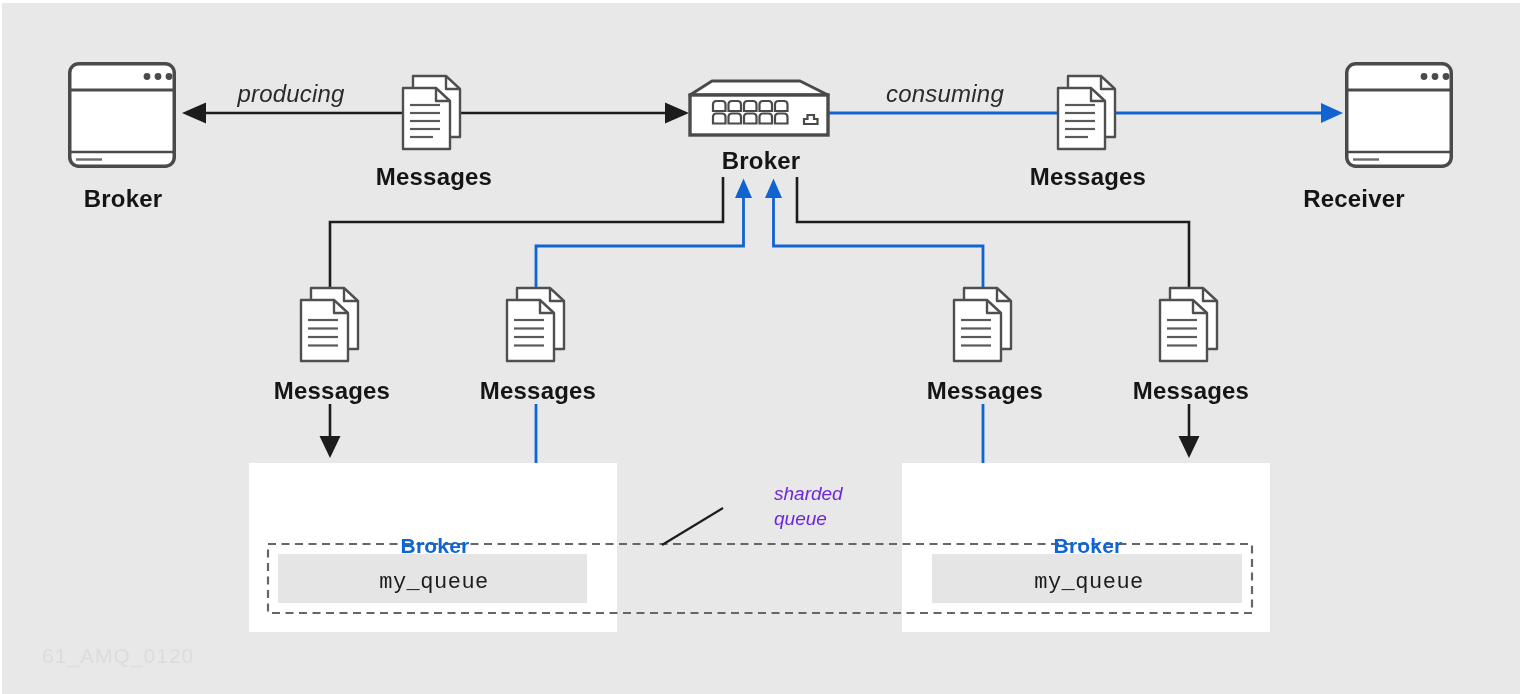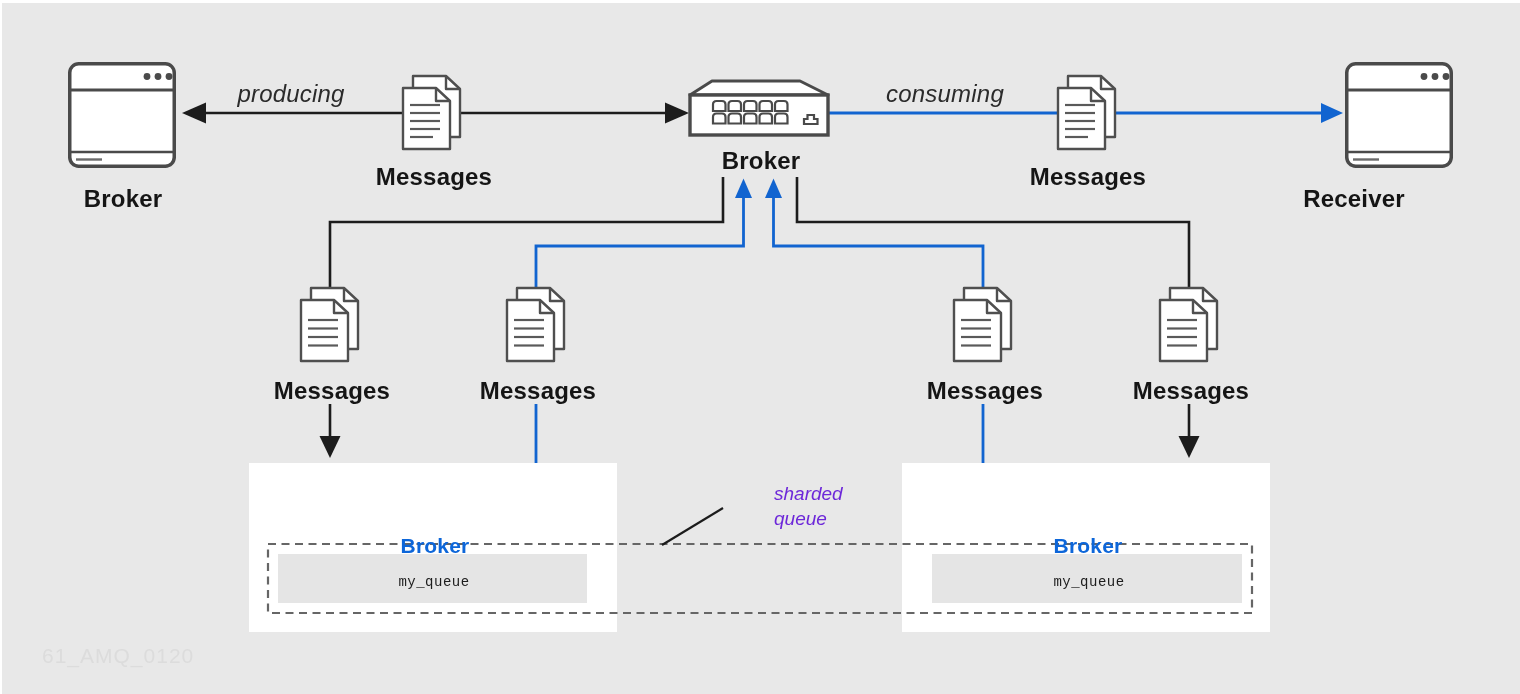--- a/index.html
+++ b/index.html
@@ -30,21 +30,21 @@
   }
   .lbl.broker{
     font-size:21px;
     font-weight:700;
     color:#0d66d9;
     margin-top:29px;
   }
   .lbl.mono{
     font-family:"Liberation Mono","DejaVu Sans Mono",monospace;
     font-weight:400;
-    font-size:14px;
+    font-size:22px;
     color:#1d1d1d;
     letter-spacing:.5px;
   }
   .sharded{
     position:absolute;
     left:740px;top:478px;
     font-size:19px;
     font-style:italic;
     font-weight:500;
     color:#6d28d9;

